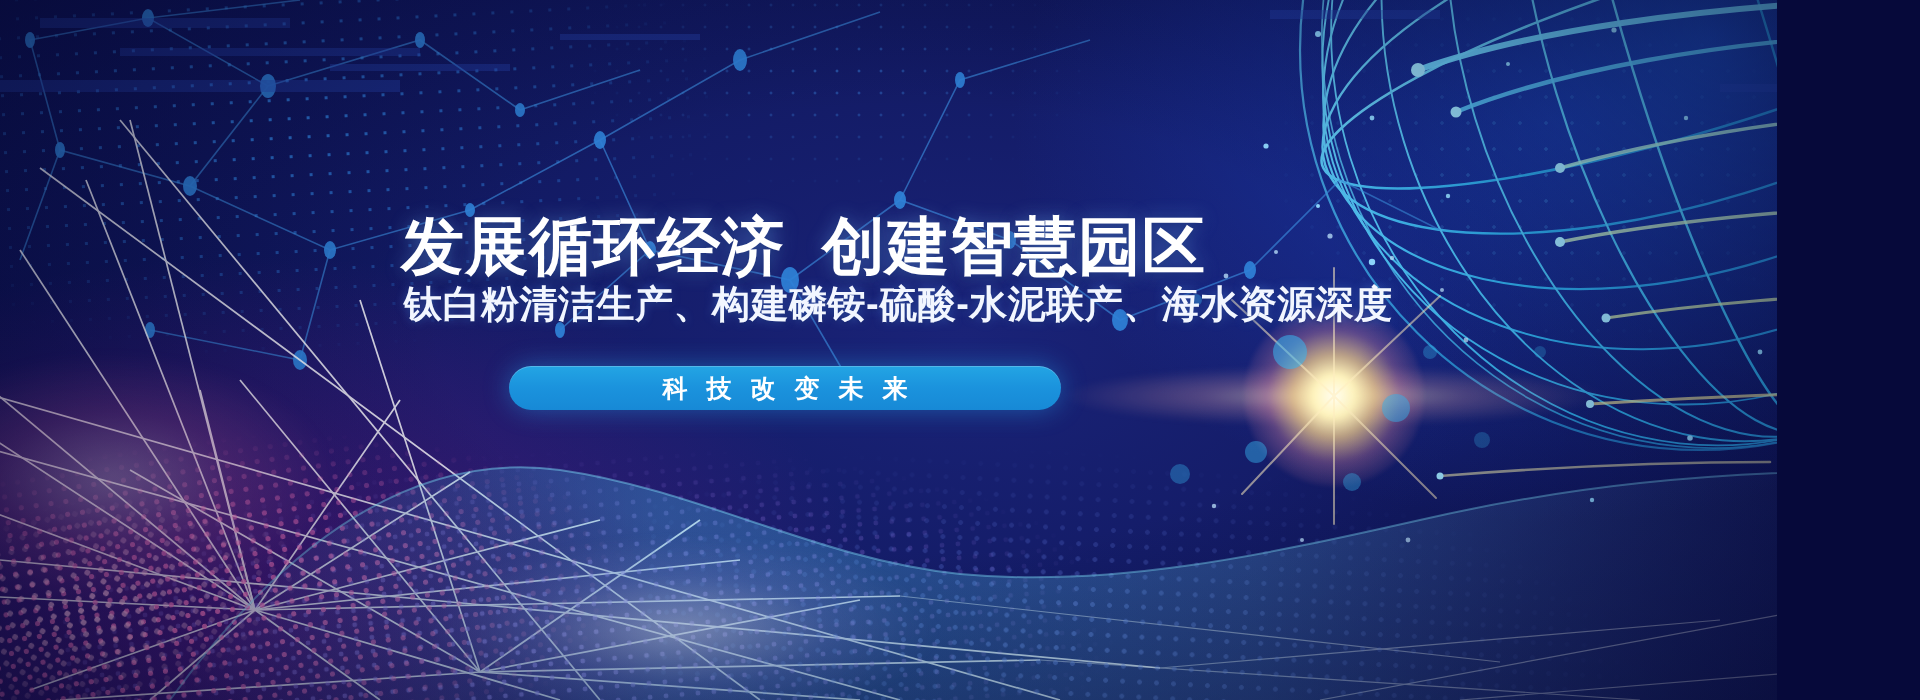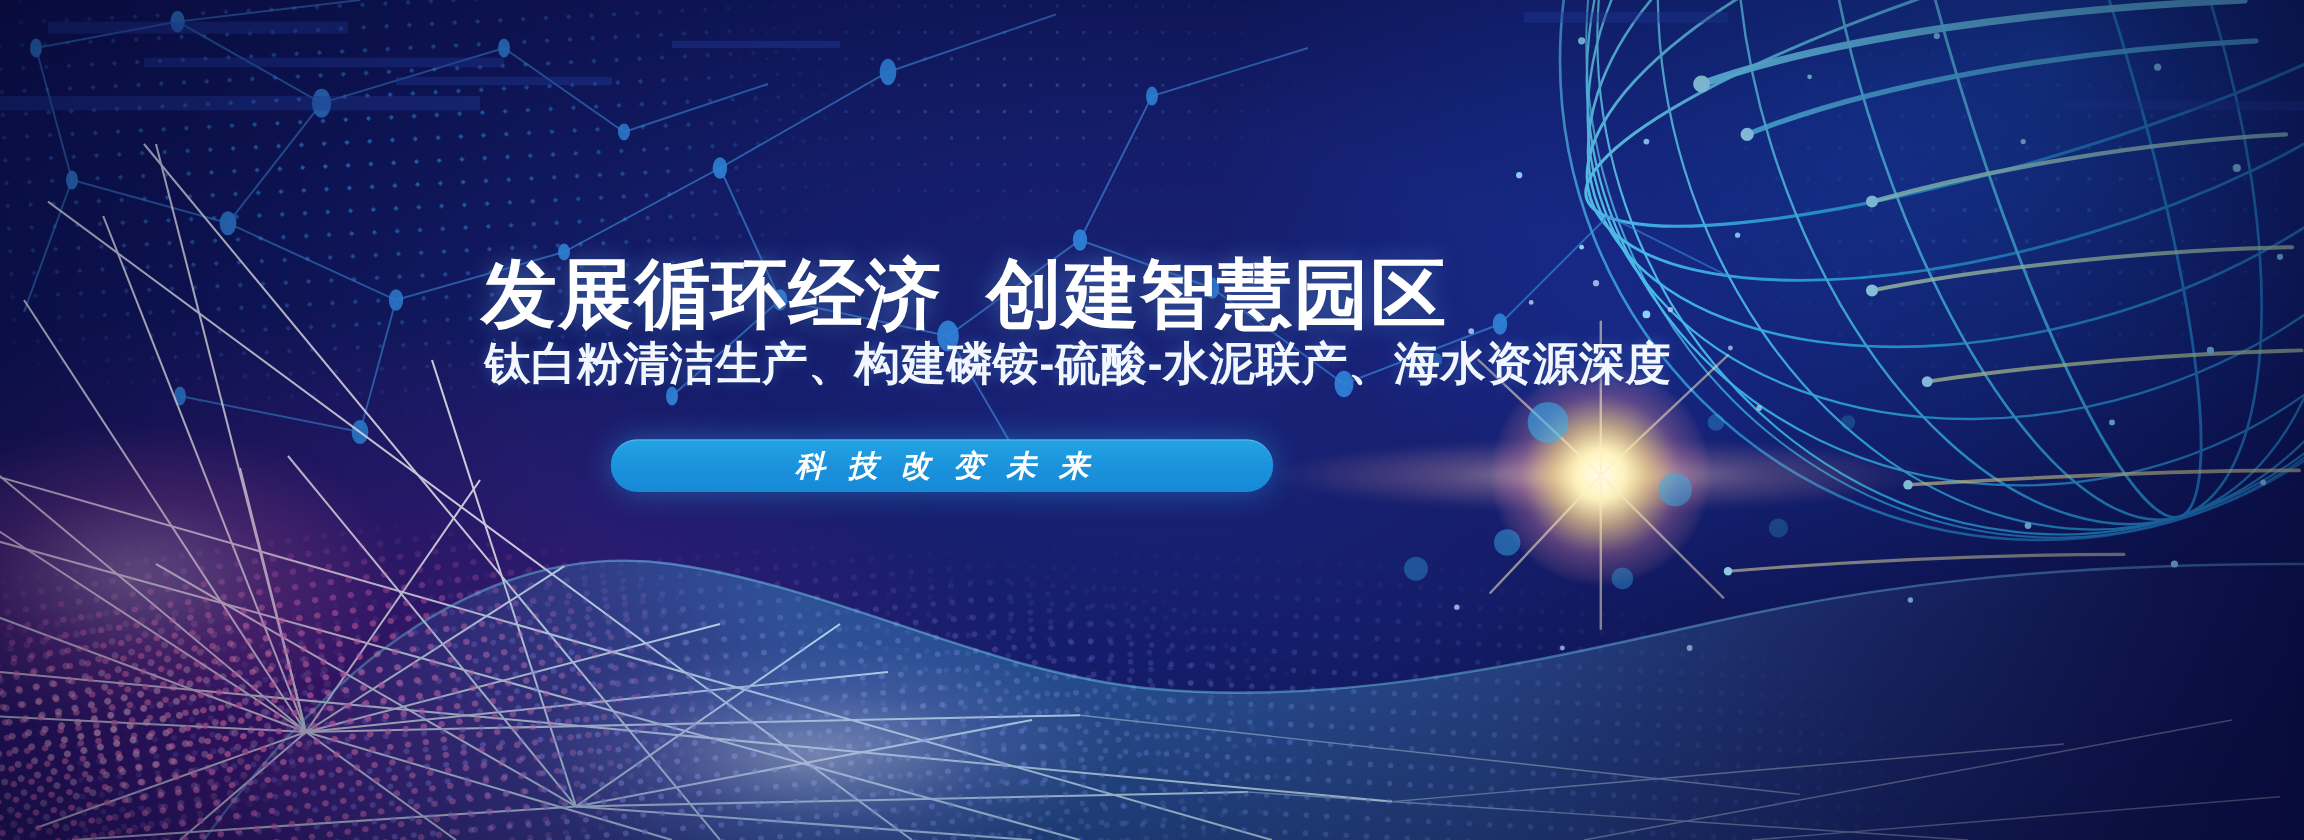--- a/index.html
+++ b/index.html
@@ -1,20 +1,20 @@
 <!DOCTYPE html>
 <html><head>
 <meta charset="utf-8">
 <style>
   html,body{margin:0;padding:0;background:#06093a;}
   *{box-sizing:border-box;}
 
   #banner{
     position:relative;
-    width:1920px;height:700px;
+    width:1777px;height:700px;
     overflow:hidden;
     font-family:"Liberation Sans","DejaVu Sans",sans-serif;
     background:
       radial-gradient(ellipse 760px 560px at 1560px 120px, rgba(27,60,180,.80) 0%, rgba(18,30,120,0) 72%),
       radial-gradient(ellipse 900px 520px at 250px 620px, rgba(120,30,150,.55) 0%, rgba(40,20,110,0) 70%),
       radial-gradient(ellipse 1200px 700px at 960px 340px, #1a2378 0%, #121a63 45%, #0b1050 100%),
       linear-gradient(135deg,#0b0c4a 0%,#141b73 40%,#1b2390 70%,#2a1f7d 100%);
     padding-left: 48px;
   }
 
@@ -138,21 +138,20 @@
   #cta-button{
     position:absolute;left:509px;top:366px;
     width:552px;height:44px;border:0;border-radius:22px;
     background:linear-gradient(180deg,#23a5e4 0%,#1b93dd 48%,#1789d6 100%);
     color:#ffffff;font-size:25px;font-weight:bold;
     letter-spacing:19px;text-indent:19px;
     font-family:"Liberation Sans","DejaVu Sans",sans-serif;
     display:flex;align-items:center;justify-content:center;
     cursor:pointer;
     box-shadow:0 0 26px rgba(40,160,235,.45),inset 0 1px 0 rgba(255,255,255,.22);
-    font-style:italic;
   }
 </style>
 </head>
 <body>
 
 <div id="banner">
 
   <div class="dotfield" id="dots-topleft"></div>
   <div class="dotfield" id="dots-topmid"></div>
   <div class="dotfield" id="dots-right"></div>

